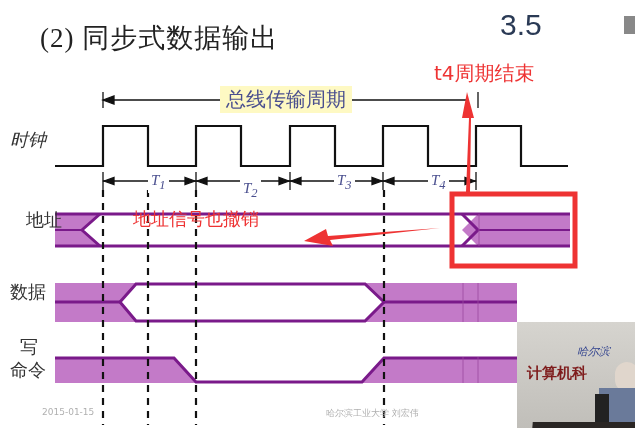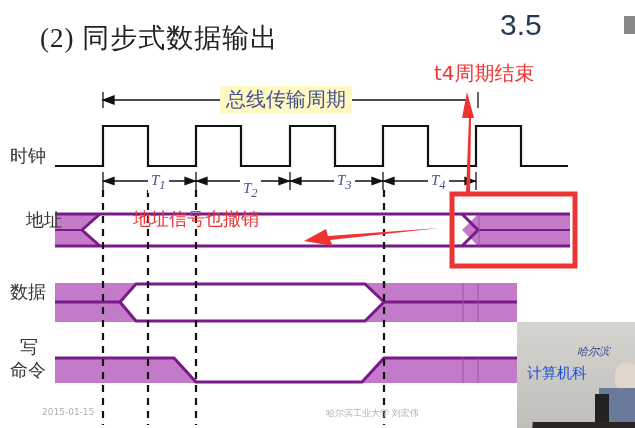--- a/index.html
+++ b/index.html
@@ -98,33 +98,33 @@
   <rect x="452" y="194" width="123" height="72" fill="none" stroke="#ee3333" stroke-width="5"></rect>
 </svg>
 
 <div class="abs period-label">总线传输周期</div>
 
 <div class="abs t-label" style="left:140px; top:172px;"><span>T</span><sub>1</sub></div>
 <div class="abs t-label" style="left:232px; top:180px;"><span>T</span><sub>2</sub></div>
 <div class="abs t-label" style="left:326px; top:172px;"><span>T</span><sub>3</sub></div>
 <div class="abs t-label" style="left:420px; top:172px;"><span>T</span><sub>4</sub></div>
 
-<div class="abs sig-label" style="left:10px; top:144px;">时钟</div>
+<div class="abs sig-label" style="left:10px; top:128px;font-style:italic;">时钟</div>
 <div class="abs sig-label" style="left:26px; top:208px;">地址</div>
 <div class="abs sig-label" style="left:10px; top:280px;">数据</div>
 <div class="abs sig-label" style="left:20px; top:335px;">写</div>
 <div class="abs sig-label" style="left:10px; top:358px;">命令</div>
 
 <div class="abs anno" style="left:434px; top:60px; font-size:20px;">t4周期结束</div>
 <div class="abs anno" style="left:133px; top:207px; font-size:18px;">地址信号也撤销</div>
 
 <div class="abs footer" style="left:42px; top:407px;">2015-01-15</div>
 <div class="abs footer" style="left:326px; top:407px;">哈尔滨工业大学 刘宏伟</div>
 
 <div class="abs webcam">
   <div class="abs" style="left:0; top:0; width:118px; height:146px; background:linear-gradient(180deg,#d6d4cf 0%,#c4c2bd 60%,#b8b6b1 100%);"></div>
   <div class="abs" style="left:60px; top:22px; font-size:11px; color:#2c3e8c; font-style:italic; font-family:'DejaVu Sans',sans-serif; white-space:nowrap;">哈尔滨</div>
-  <div class="abs" style="left:10px; top:42px; font-size:15px; font-weight:normal; color:#1d4ed8; font-family:'DejaVu Sans',sans-serif; white-space:nowrap;">计算机科</div>
+  <div class="abs" style="left:10px; top:42px; font-size:15px; font-weight:bold; color:#7f1d1d; font-family:'DejaVu Sans',sans-serif; white-space:nowrap;">计算机科</div>
   <div class="abs" style="left:98px; top:40px; width:24px; height:30px; border-radius:12px; background:#e0d6cc;"></div>
   <div class="abs" style="left:82px; top:66px; width:40px; height:36px; background:#6a7a9a;"></div>
   <div class="abs" style="left:78px; top:72px; width:14px; height:30px; background:#222;"></div>
   <div class="abs" style="left:14px; top:100px; width:110px; height:50px; background:#2a2624; transform:skewX(-4deg);"></div>
 </div>
 
 </body></html>

